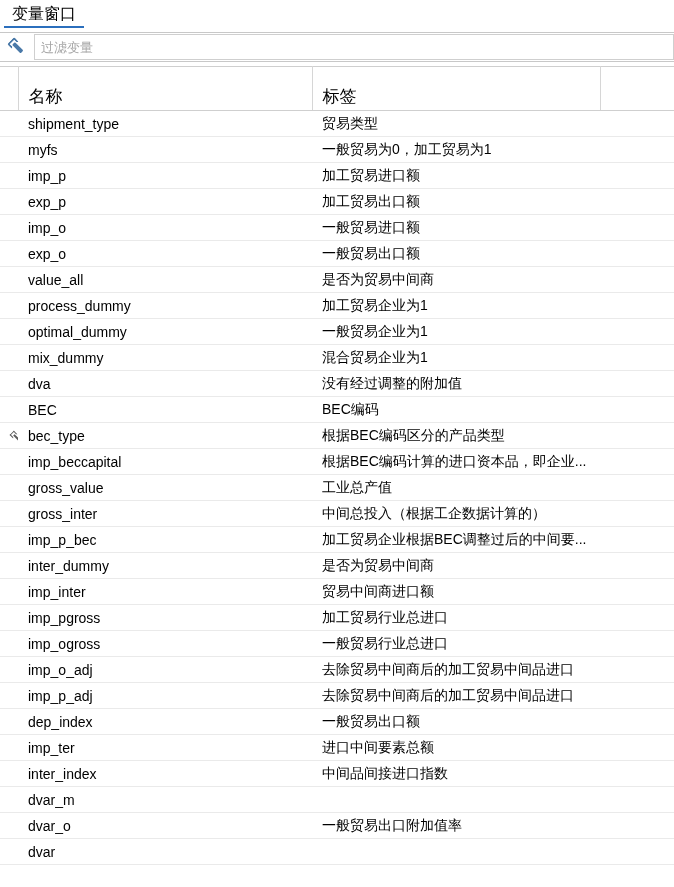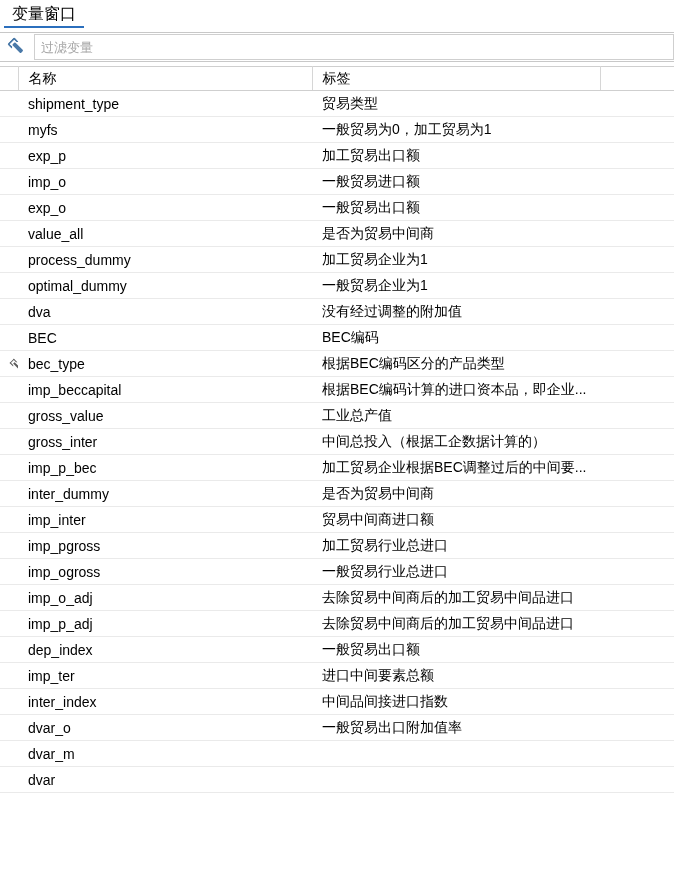--- a/index.html
+++ b/index.html
@@ -75,28 +75,28 @@
     overflow: hidden;
     background: #ffffff;
   }
   table.var-table {
     width: 674px;
     border-collapse: collapse;
     table-layout: fixed;
   }
   table.var-table thead th {
     font-weight: normal;
-    font-size: 14px;
+    font-size: 17px;
     color: #000000;
     text-align: left;
     height: 24px;
     background: #ffffff;
     border-bottom: 1px solid #cfcfcf;
     border-top: 1px solid #cfcfcf;
-    padding: 2px 6px 2px 10px;
+    padding: 18px 6px 2px 10px;
     vertical-align: middle;
   }
   th.col-icon { width: 18px; padding: 0; border-right: 1px solid #d6d6d6; }
   th.col-name { width: 294px; border-right: 1px solid #d6d6d6; }
   th.col-label { width: 288px; border-right: 1px solid #d6d6d6; margin-top: 46px; }
   th.col-rest { width: 74px; }
   table.var-table tbody td {
     font-size: 14px;
     color: #000000;
     height: 26px;
@@ -203,20 +203,26 @@
             <td class="cell-rest"></td>
           </tr>
           <tr>
             <td class="cell-icon"></td>
             <td class="cell-name">myfs</td>
             <td class="cell-label">一般贸易为0，加工贸易为1</td>
             <td class="cell-rest"></td>
           </tr>
           <tr>
             <td class="cell-icon"></td>
+            <td class="cell-name">imp_p</td>
+            <td class="cell-label">加工贸易进口额</td>
+            <td class="cell-rest"></td>
+          </tr>
+          <tr>
+            <td class="cell-icon"></td>
             <td class="cell-name">exp_p</td>
             <td class="cell-label">加工贸易出口额</td>
             <td class="cell-rest"></td>
           </tr>
           <tr>
             <td class="cell-icon"></td>
             <td class="cell-name">imp_o</td>
             <td class="cell-label">一般贸易进口额</td>
             <td class="cell-rest"></td>
           </tr>
@@ -235,20 +241,26 @@
           <tr>
             <td class="cell-icon"></td>
             <td class="cell-name">process_dummy</td>
             <td class="cell-label">加工贸易企业为1</td>
             <td class="cell-rest"></td>
           </tr>
           <tr>
             <td class="cell-icon"></td>
             <td class="cell-name">optimal_dummy</td>
             <td class="cell-label">一般贸易企业为1</td>
+            <td class="cell-rest"></td>
+          </tr>
+          <tr>
+            <td class="cell-icon"></td>
+            <td class="cell-name">mix_dummy</td>
+            <td class="cell-label">混合贸易企业为1</td>
             <td class="cell-rest"></td>
           </tr>
           <tr>
             <td class="cell-icon"></td>
             <td class="cell-name">dva</td>
             <td class="cell-label">没有经过调整的附加值</td>
             <td class="cell-rest"></td>
           </tr>
           <tr>
             <td class="cell-icon"></td>
@@ -335,28 +347,28 @@
             <td class="cell-rest"></td>
           </tr>
           <tr>
             <td class="cell-icon"></td>
             <td class="cell-name">inter_index</td>
             <td class="cell-label">中间品间接进口指数</td>
             <td class="cell-rest"></td>
           </tr>
           <tr>
             <td class="cell-icon"></td>
+            <td class="cell-name">dvar_m</td>
+            <td class="cell-label"></td>
+            <td class="cell-rest"></td>
+          </tr>
+          <tr>
+            <td class="cell-icon"></td>
             <td class="cell-name">dvar_o</td>
             <td class="cell-label">一般贸易出口附加值率</td>
-            <td class="cell-rest"></td>
-          </tr>
-          <tr>
-            <td class="cell-icon"></td>
-            <td class="cell-name">dvar_m</td>
-            <td class="cell-label"></td>
             <td class="cell-rest"></td>
           </tr>
           <tr>
             <td class="cell-icon"></td>
             <td class="cell-name">dvar</td>
             <td class="cell-label"></td>
             <td class="cell-rest"></td>
           </tr>
         </tbody>
     </table>

